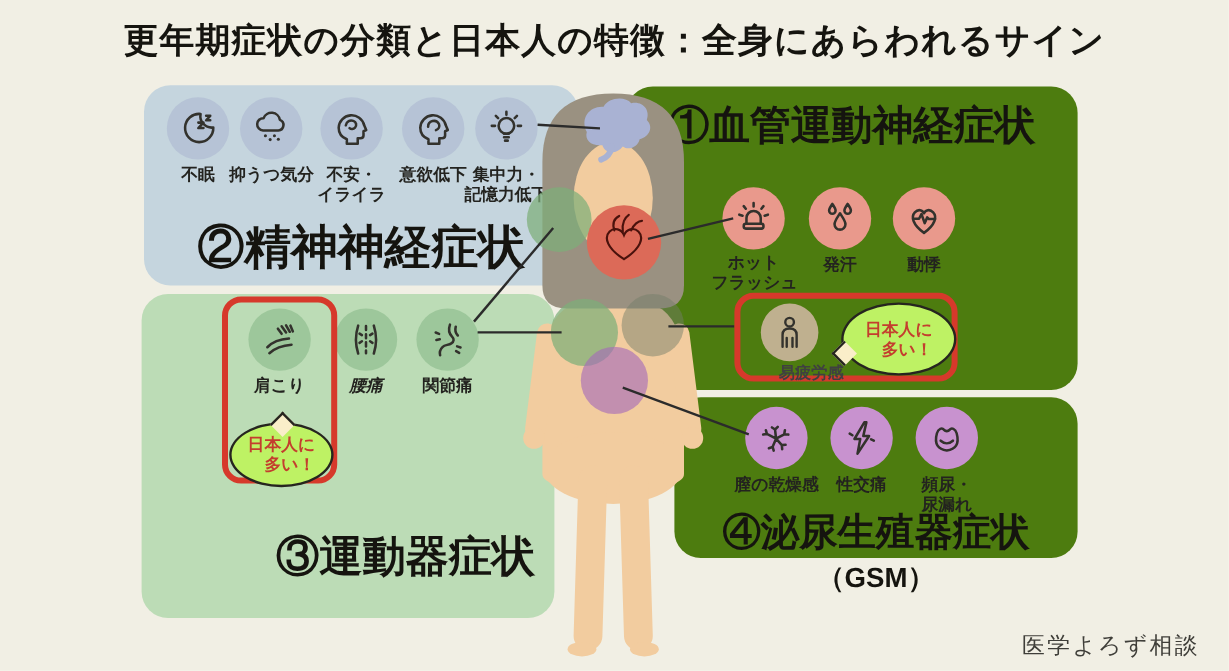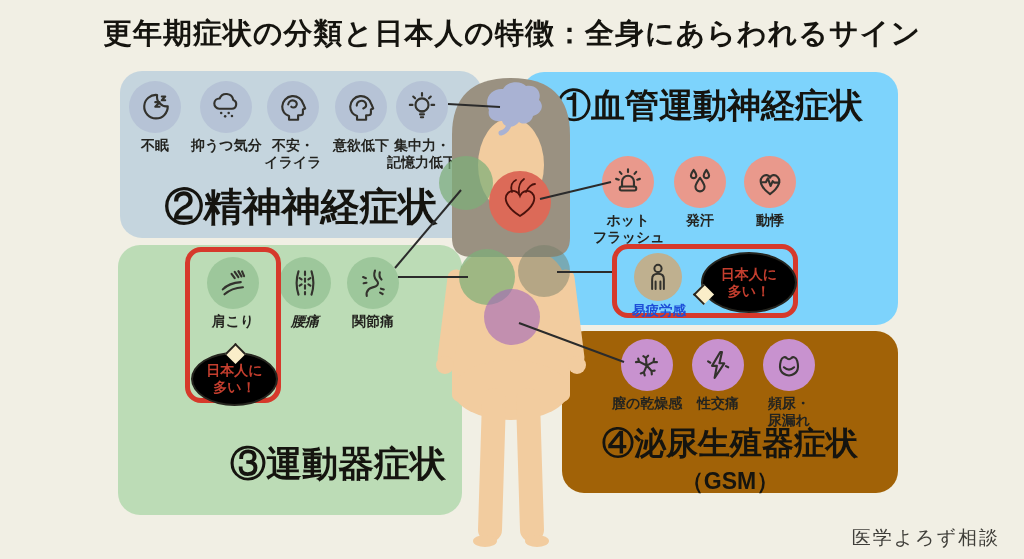--- a/index.html
+++ b/index.html
@@ -7,22 +7,22 @@
     position:relative; width:1024px; height:559px; overflow:hidden;
     background:#f1efe4; font-family:"Liberation Sans", sans-serif;
   }
   .page-title {
     position:absolute; top:14px; left:0; width:100%; text-align:center;
     font-size:29px; font-weight:bold; color:#15140f; letter-spacing:1px; z-index:1;
   }
   .panel { position:absolute; border-radius:22px; z-index:1; }
   .panel-psycho     { left:120px; top:71px;  width:362px; height:167px; background:#c5d5de; }
   .panel-motor      { left:118px; top:245px; width:344px; height:270px; background:#bcdcb6; }
-  .panel-vasomotor  { left:522px; top:72px;  width:376px; height:253px; background:#7dd3fc; }
-  .panel-urogenital { left:562px; top:331px; width:336px; height:162px; background:#a16207; }
+  .panel-vasomotor  { left:522px; top:72px;  width:376px; height:253px; background:#4d7c0f; }
+  .panel-urogenital { left:562px; top:331px; width:336px; height:134px; background:#4d7c0f; }
   .panel-title {
     position:absolute; left:0; width:100%; text-align:center;
     font-weight:bold; color:#15140f; line-height:1.05;
   }
   .pt-vaso   { top:16px;  font-size:34px; }
   .pt-psycho { top:116px; font-size:39px; }
   .pt-motor  { top:200px; font-size:36px;margin-left:48px; }
   .pt-uro    { top:96px;  font-size:32px; }
   .pt-uro-sub{ top:138px; font-size:23px; }
   .icon-unit { position:absolute; width:70px; text-align:center; }
@@ -41,47 +41,47 @@
   }
   svg.glyph { width:34px; height:34px; stroke:#33322d; fill:none;
               stroke-width:1.5; stroke-linecap:round; stroke-linejoin:round; }
   svg.glyph .dot { fill:#33322d; stroke:none; }
   .overlay { position:absolute; left:0; top:0; z-index:2; pointer-events:none; }
   .redbox { position:absolute; border:5px solid #d6392b; border-radius:16px;
             z-index:3; box-sizing:border-box; }
   .redbox-shoulder { left:185px; top:247px; width:96px;  height:156px; }
   .redbox-fatigue  { left:612px; top:244px; width:186px; height:74px; }
   .bubble {
-    position:absolute; background:#000000; border:2.5px solid #26251f; border-radius:50%;
-    display:flex; align-items:center; justify-content:center; text-align:center;
+    position:absolute; background:#bef264; border:2.5px solid #26251f; border-radius:50%;
+    display:flex; align-items:center; justify-content:center; text-align:right;
     font-weight:bold; color:#c43e2e; white-space:pre-line; line-height:1.2;
   }
   .bubble-shoulder { left:1px; top:100px; width:83px; height:50px; font-size:14px; }
   .bubble-fatigue  { left:84px; top:3px;  width:92px; height:57px; font-size:14px; }
   .tail { position:absolute; width:13px; height:13px; background:#faeec9; }
   .tail-up   { top:-8px; left:50%; margin-left:-7px; transform:rotate(45deg);
                border-left:2.5px solid #26251f; border-top:2.5px solid #26251f; }
   .tail-left { left:-7px; bottom:9px; transform:rotate(45deg);
                border-left:2.5px solid #26251f; border-bottom:2.5px solid #26251f; }
   .fatigue-circle { position:absolute; left:17px; top:4px; width:48px; height:48px;
                     border-radius:50%; display:flex; align-items:center; justify-content:center; }
-  .fatigue-label { position:absolute; left:-2px; top:53px; width:88px; text-align:center;
-                   font-size:13.5px; font-weight:bold; color:#1d4ed8; }
+  .fatigue-label { position:absolute; left:-2px; top:53px; width:88px; text-align:right;
+                   font-size:13.5px; font-weight:bold; color:#404040; }
   .watermark { position:absolute; right:24px; bottom:8px; font-size:19px;
                color:#3f3e39; letter-spacing:2px; z-index:4; }
 </style>
 </head>
 <body>
 
 <div class="stage">
 
   <div class="page-title">更年期症状の分類と日本人の特徴：全身にあらわれるサイン</div>
 
   <div class="panel panel-psycho">
-    <div class="icon-unit" style="left:0; top:10px;">
+    <div class="icon-unit" style="left:10px; top:10px;">
       <div class="icon-circle c-psycho">
         <svg class="glyph" viewBox="0 0 24 24">
             <path d="M13.5 3.5 A 8.3 8.3 0 1 0 21 11.5 A 6.8 6.8 0 0 1 13.5 3.5 Z"></path>
             <path d="M12.2 8.6 h3 l-3 3.2 h3"></path>
             <path d="M16.8 4.6 h2.4 l-2.4 2.6 h2.4"></path>
           </svg>
       </div>
       <div class="icon-label">不眠</div>
     </div>
     <div class="icon-unit" style="left:71px; top:10px;">
@@ -159,21 +159,21 @@
             <path d="M7 8.6 l-2 -0.8 M7.4 11.8 l-2 0.4 M17.6 16 l2 0.6 M17 18.8 l1.8 1"></path>
           </svg>
       </div>
       <div class="icon-label">関節痛</div>
     </div>
     <div class="panel-title pt-motor">③運動器症状</div>
   </div>
 
   <div class="panel panel-vasomotor">
     <div class="panel-title pt-vaso">①血管運動神経症状</div>
-    <div class="icon-unit" style="left:71px; top:84px;">
+    <div class="icon-unit" style="left:71px; top:84px;font-family:Liberation Mono, monospace;">
       <div class="icon-circle c-vaso">
         <svg class="glyph" viewBox="0 0 24 24">
             <path d="M7.8 15.2 v-3.4 a4.2 4.2 0 0 1 8.4 0 v3.4"></path>
             <rect x="6.2" y="15.2" width="11.6" height="2.8" rx="1.2"></rect>
             <path d="M12 3 v2 M6.2 4.8 l1.2 1.5 M17.8 4.8 l-1.2 1.5 M3.6 9.8 l1.9 0.6 M20.4 9.8 l-1.9 0.6"></path>
           </svg>
       </div>
       <div class="icon-label">ホット
 フラッシュ</div>
     </div>

